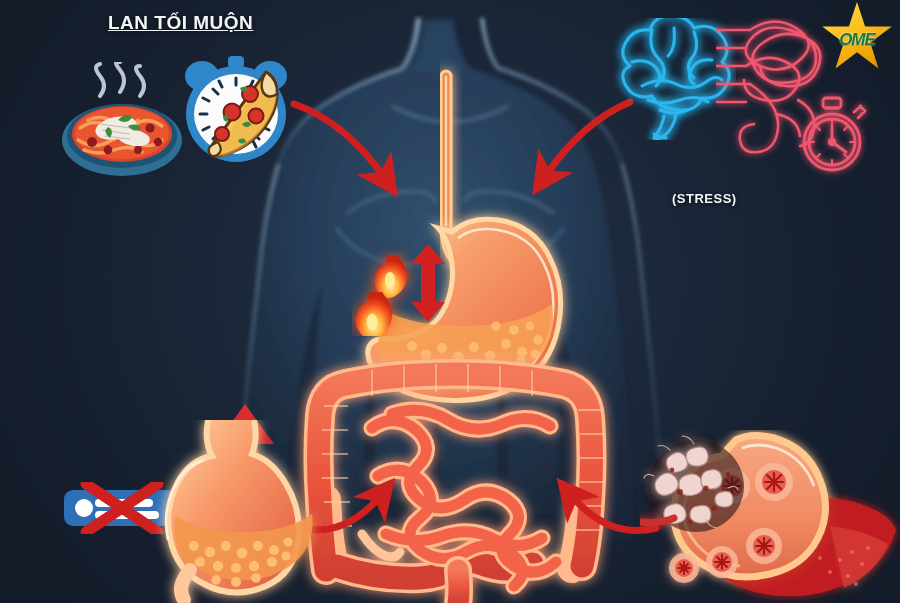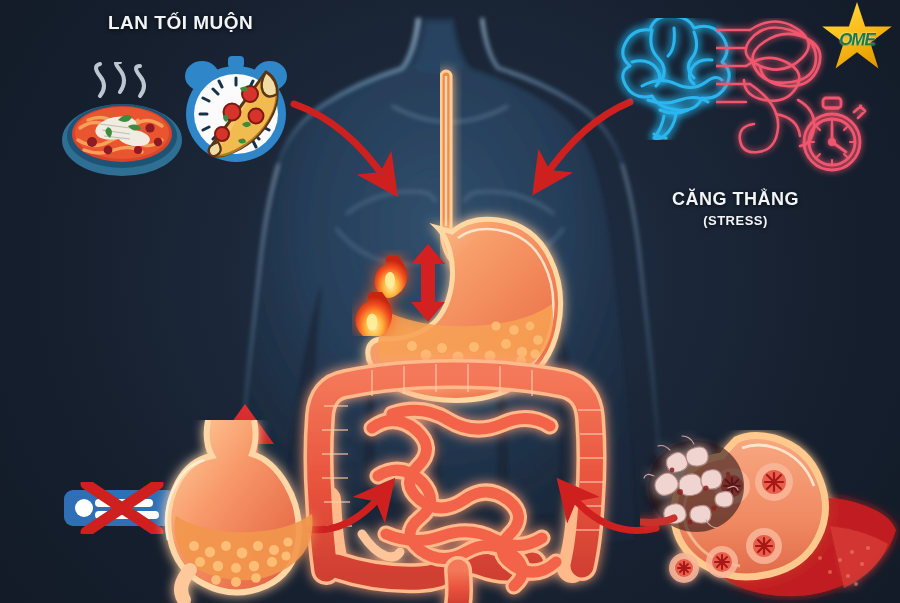--- a/index.html
+++ b/index.html
@@ -8,21 +8,21 @@
     font-family:"Liberation Sans","DejaVu Sans",sans-serif;
     background:
       radial-gradient(ellipse 560px 520px at 50% 46%, #223148 0%, #1b2739 42%, #161f2e 70%, #131b28 100%),
       linear-gradient(160deg,#1c2738 0%,#172030 50%,#121a26 100%);
   }
   
   .label{
     position:absolute;color:#f2f5f8;font-weight:700;letter-spacing:.5px;
     text-shadow:0 1px 4px rgba(0,0,0,.75);white-space:nowrap;
   }
-  #lbl-late{left:108px;top:12px;font-size:19px;}
+  #lbl-late{left:108px;top:12px;font-size:19px;text-decoration:underline;}
   #lbl-stress{left:672px;top:188px;font-size:18px;text-align:center;line-height:22px;}
   #lbl-stress .l2{display:block;font-size:13px;}
   
   #logo{position:absolute;left:820px;top:2px;width:74px;height:74px;}
   #logo .star{
     position:absolute;inset:0;
     background:linear-gradient(150deg,#ffe34d 0%,#fcc01e 40%,#e8a000 75%,#c98400 100%);
     clip-path:polygon(50% 0%,61% 33%,97% 33%,68% 55%,79% 90%,50% 68%,21% 90%,32% 55%,3% 33%,39% 33%);
     filter:drop-shadow(0 0 6px rgba(255,200,40,.55));
   }
@@ -572,21 +572,20 @@
         </g>
       </g>
 
       <path d="M0 92 q22 2 34 -4" fill="none" stroke="#c9302c" stroke-width="7" stroke-linecap="round"></path>
     </g>
   </svg>
 
   <div class="label" id="lbl-late">LAN TỐI MUỘN</div>
 
   <div class="label" id="lbl-stress">
-    <span>CĂNG THẲNG</span>
     <span class="l2">(STRESS)</span>
   </div>
 
   <div id="logo">
     <div class="star"></div>
     <div class="txt">OME</div>
   </div>
 
 </div>
 

